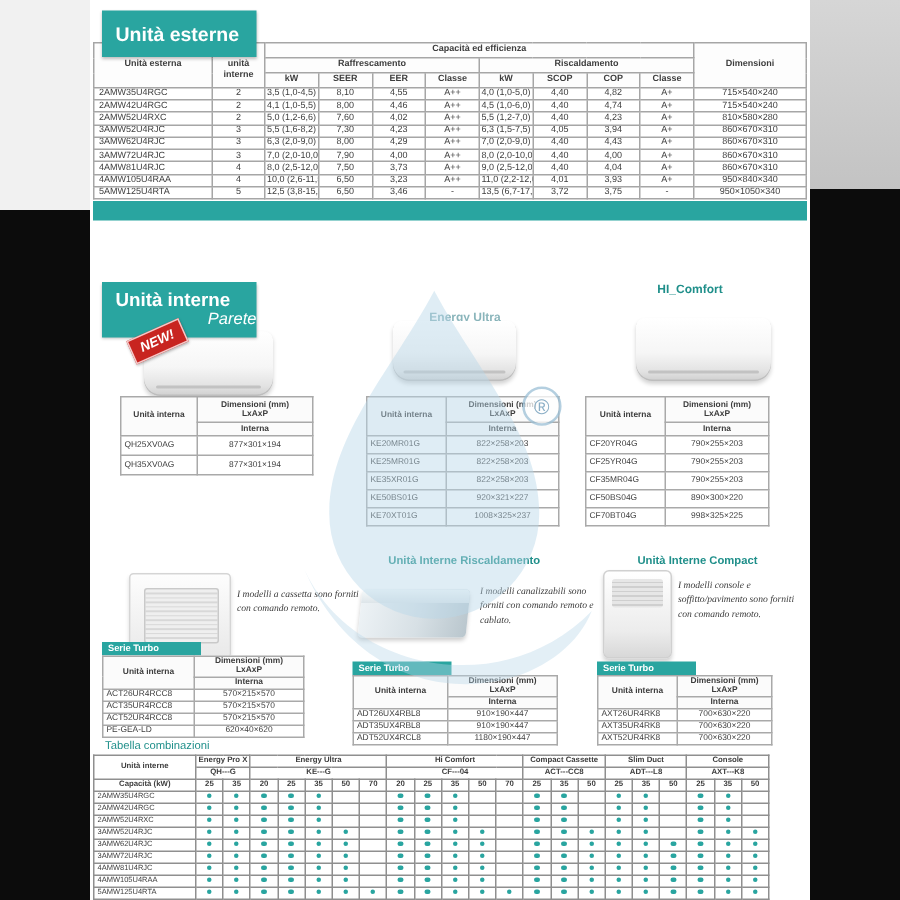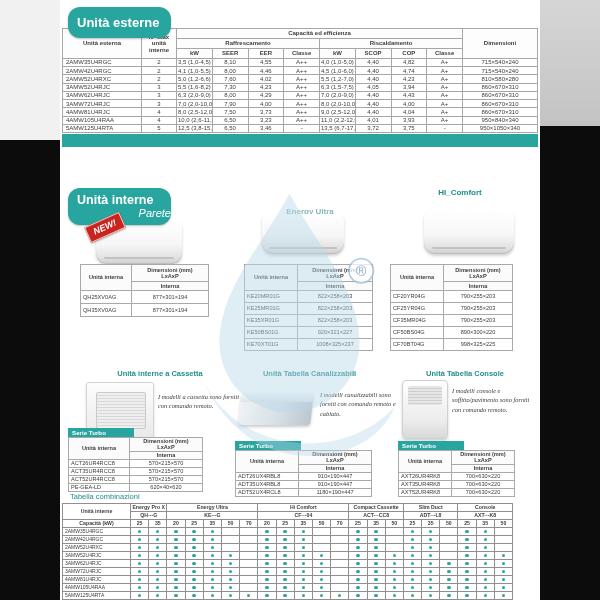--- a/index.html
+++ b/index.html
@@ -12,21 +12,21 @@
   }
   #strip-top{position:absolute;left:0;top:0;width:600px;height:7px;background:#e8e8e8;}
   #gray-left{position:absolute;left:0;top:0;width:60px;height:140px;background:#f1f1f1;}
   #gray-right{position:absolute;left:540px;top:0;width:60px;height:126px;background:linear-gradient(180deg,#d6d6d6,#c3c3c3);}
   #page{position:absolute;left:60px;top:0;width:480px;height:600px;background:#ffffff;}
 
   
   .title-box{
     position:absolute;background:var(--teal,#29a5a0);color:#fff;
     display:flex;flex-direction:column;justify-content:center;
-    padding-left:9px;box-shadow:0 1px 2px rgba(0,0,0,.25);border-radius:12px;
+    padding-left:9px;box-shadow:0 1px 2px rgba(0,0,0,.25);
   }
   #outdoor-title{left:8px;top:7px;width:94px;height:31px;font-size:13px;font-weight:bold;}
   #indoor-title{left:8px;top:157px;width:94px;height:37px;}
   #indoor-title .l1{font-size:12.5px;font-weight:bold;line-height:1.15;}
   #indoor-title .l2{font-size:11px;font-style:italic;line-height:1.15;text-align:right;}
 
   
   #outdoor-table{
     position:absolute;left:2px;top:28px;width:476px;height:105px;
     border-collapse:collapse;table-layout:fixed;font-size:6px;line-height:1.05;
@@ -360,21 +360,20 @@
             <td>890×300×220</td>
           </tr>
           <tr style="height: 12px;">
             <td>CF70BT04G</td>
             <td>998×325×225</td>
           </tr>
         </tbody>
       </table>
     </div>
 
-  <div class="spec-heading" style="left:15px;top:369px;width:170px;">Unità interne a Cassetta</div>
   <div class="cassette-img" style="left:26px;top:382px;width:66px;height:55px;">
       <div class="vent"></div>
     </div>
   <div class="spec-desc" style="left:98px;top:392px;width:84px;">I modelli a cassetta sono forniti con comando remoto.</div>
   <div class="serie-badge" style="left:8px;top:428px;">Serie Turbo</div>
   <div id="spec-table-0">
       <table class="dim-table" style="left: 8px; top: 437px; width: 128px;">
         <thead>
           <tr>
             <th rowspan="2" style="width: 58px; height: 19px;">Unità interna</th>
@@ -401,21 +400,21 @@
             <td>570×215×570</td>
           </tr>
           <tr style="height: 8px;">
             <td>PE-GEA-LD</td>
             <td>620×40×620</td>
           </tr>
         </tbody>
       </table>
     </div>
 
-  <div class="spec-heading" style="left:172px;top:369px;width:155px;">Unità Tabella Canalizzabili</div>
+  <div class="spec-heading" style="left:172px;top:369px;width:155px;">Unità Interne Riscaldamento</div>
   <div class="duct-img" style="left:180px;top:393px;width:72px;height:32px;"></div>
   <div class="spec-desc" style="left:260px;top:390px;width:86px;">I modelli canalizzabili sono forniti con comando remoto e cablato.</div>
   <div class="serie-badge" style="left:175px;top:441px;">Serie Turbo</div>
   <div id="spec-table-1">
       <table class="dim-table" style="left: 175px; top: 450px; width: 130px;">
         <thead>
           <tr>
             <th rowspan="2" style="width: 60px; height: 19px;">Unità interna</th>
             <th style="width: 70px; height: 12px;">
               <div>Dimensioni (mm)</div>
@@ -436,21 +435,21 @@
             <td>910×190×447</td>
           </tr>
           <tr style="height: 8px;">
             <td>ADT52UX4RCL8</td>
             <td>1180×190×447</td>
           </tr>
         </tbody>
       </table>
     </div>
 
-  <div class="spec-heading" style="left:335px;top:369px;width:140px;">Unità Tabella Console</div>
+  <div class="spec-heading" style="left:335px;top:369px;width:140px;">Unità Interne Compact</div>
   <div class="console-img" style="left:342px;top:380px;width:44px;height:57px;">
       <div class="vent"></div>
     </div>
   <div class="spec-desc" style="left:392px;top:386px;width:80px;">I modelli console e soffitto/pavimento sono forniti con comando remoto.</div>
   <div class="serie-badge" style="left:338px;top:441px;">Serie Turbo</div>
   <div id="spec-table-2">
       <table class="dim-table" style="left: 338px; top: 450px; width: 110px;">
         <thead>
           <tr>
             <th rowspan="2" style="width: 50px; height: 19px;">Unità interna</th>

